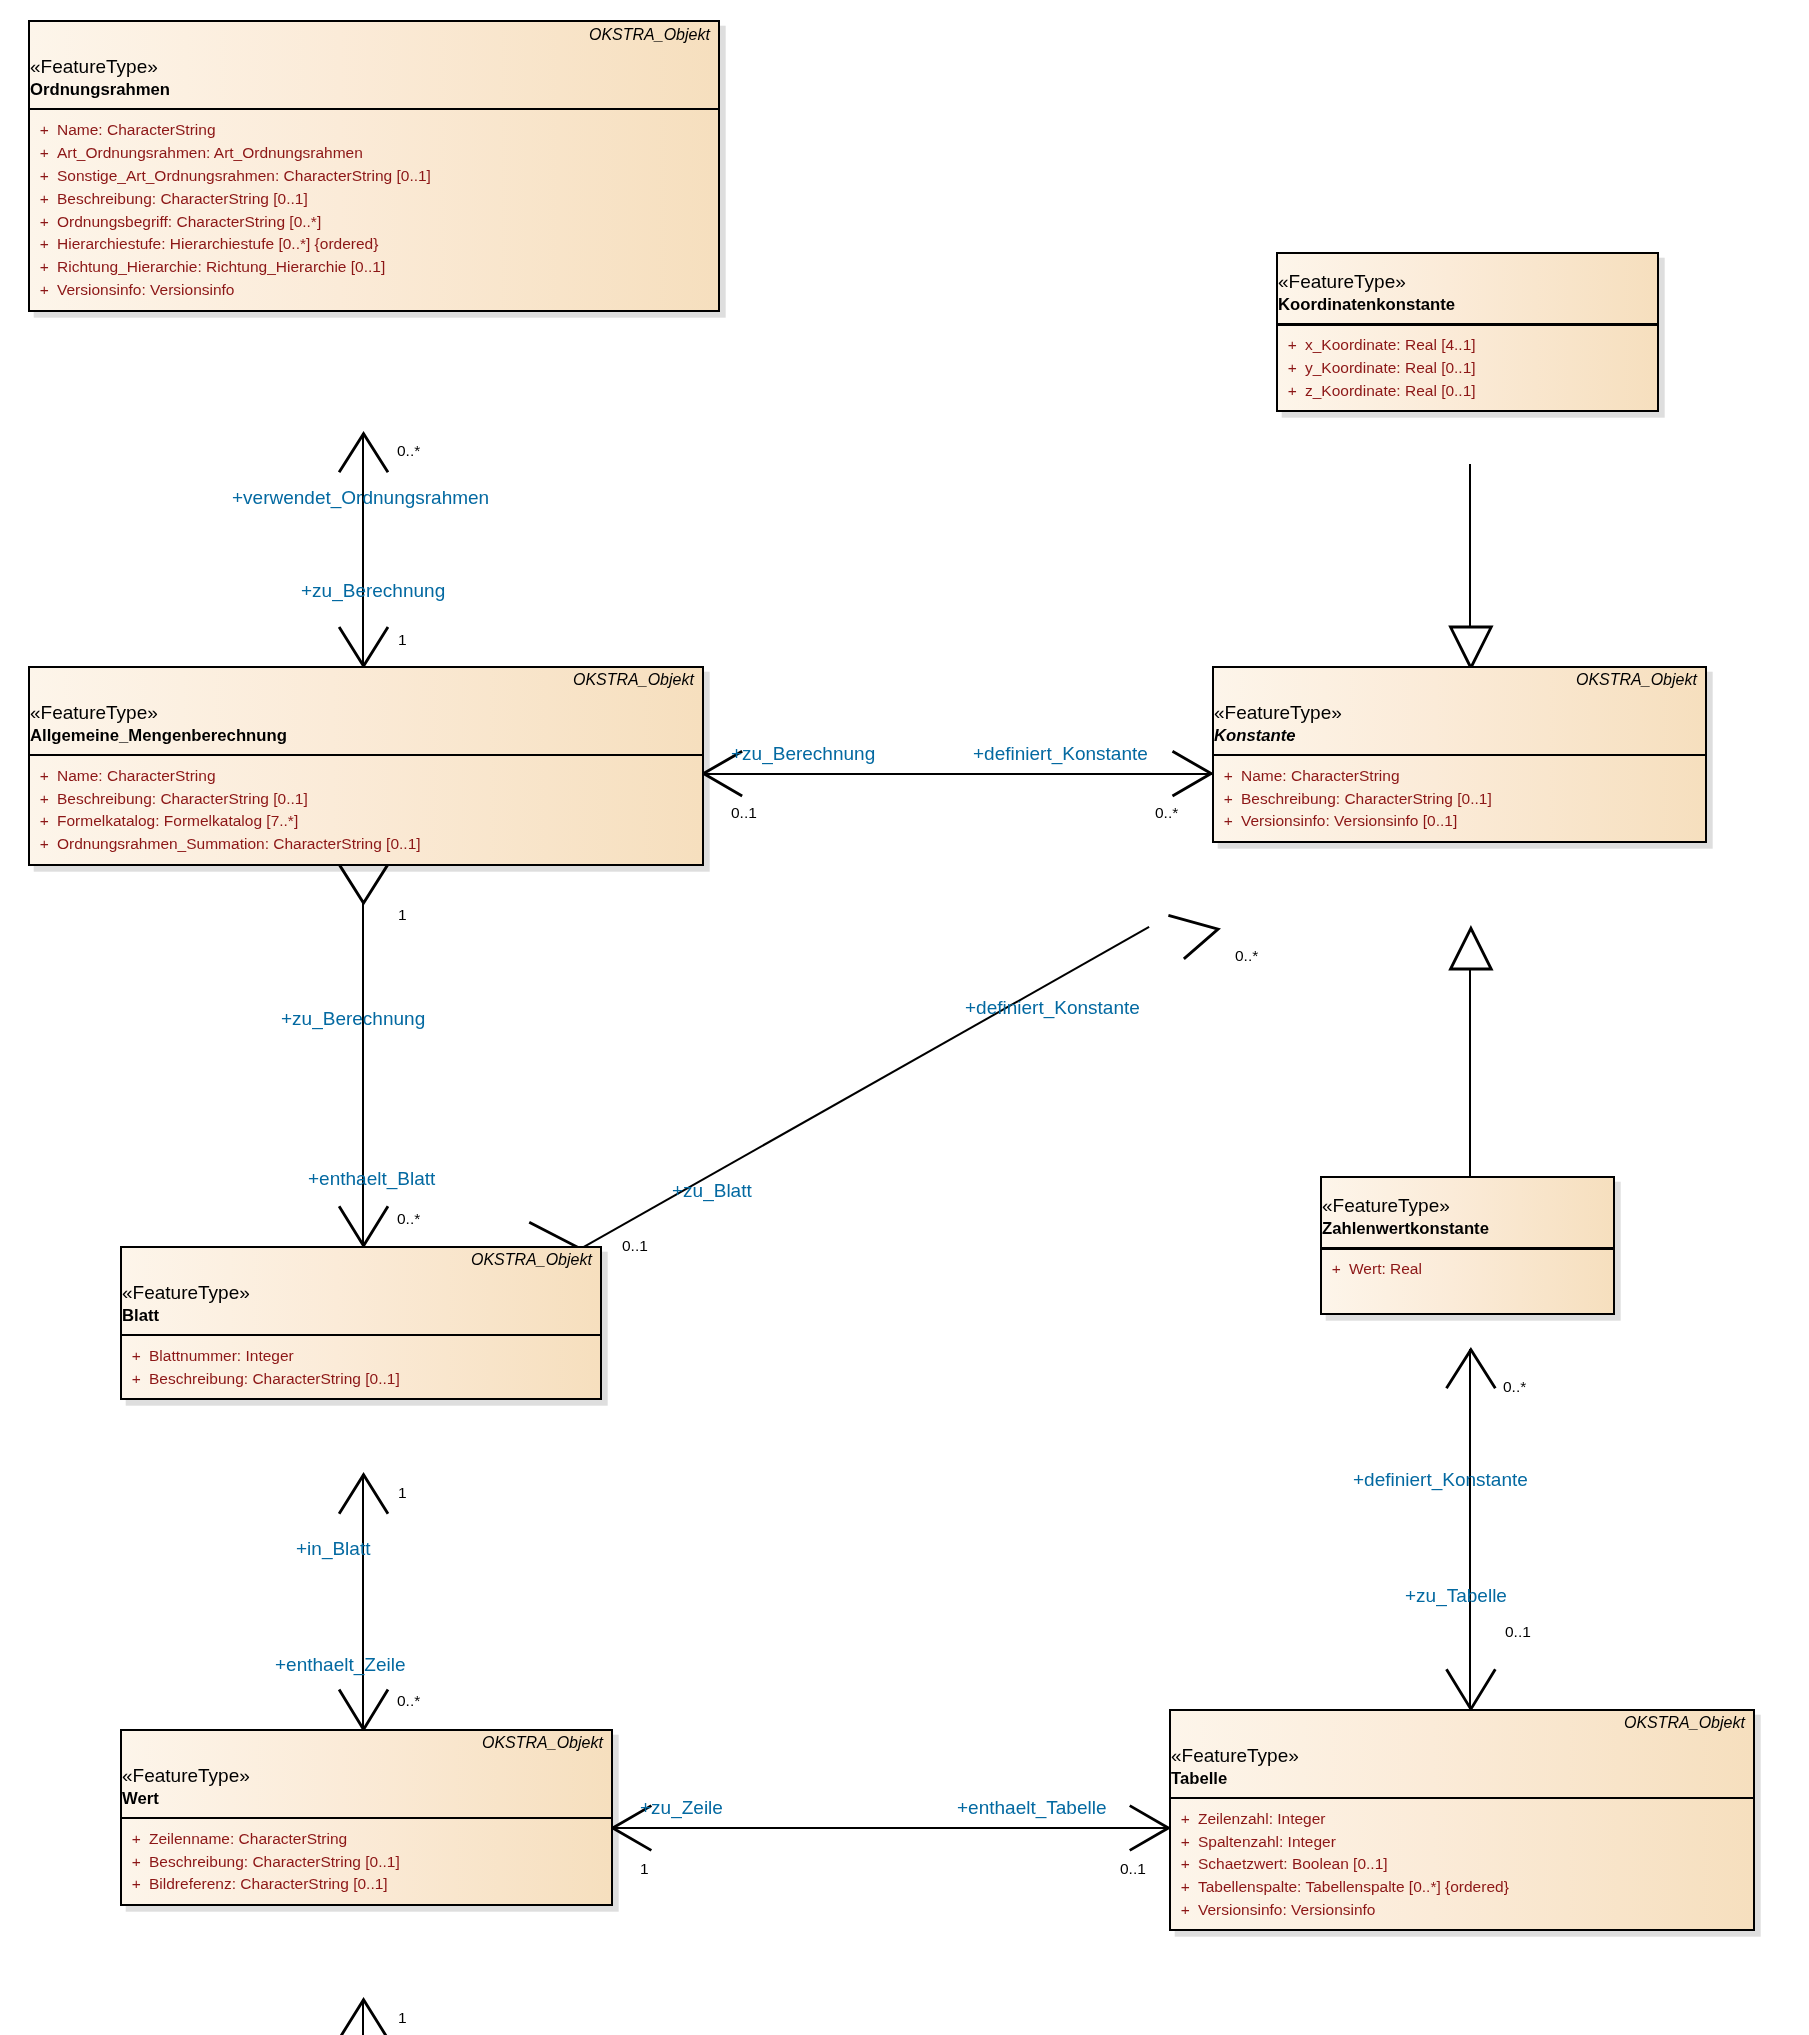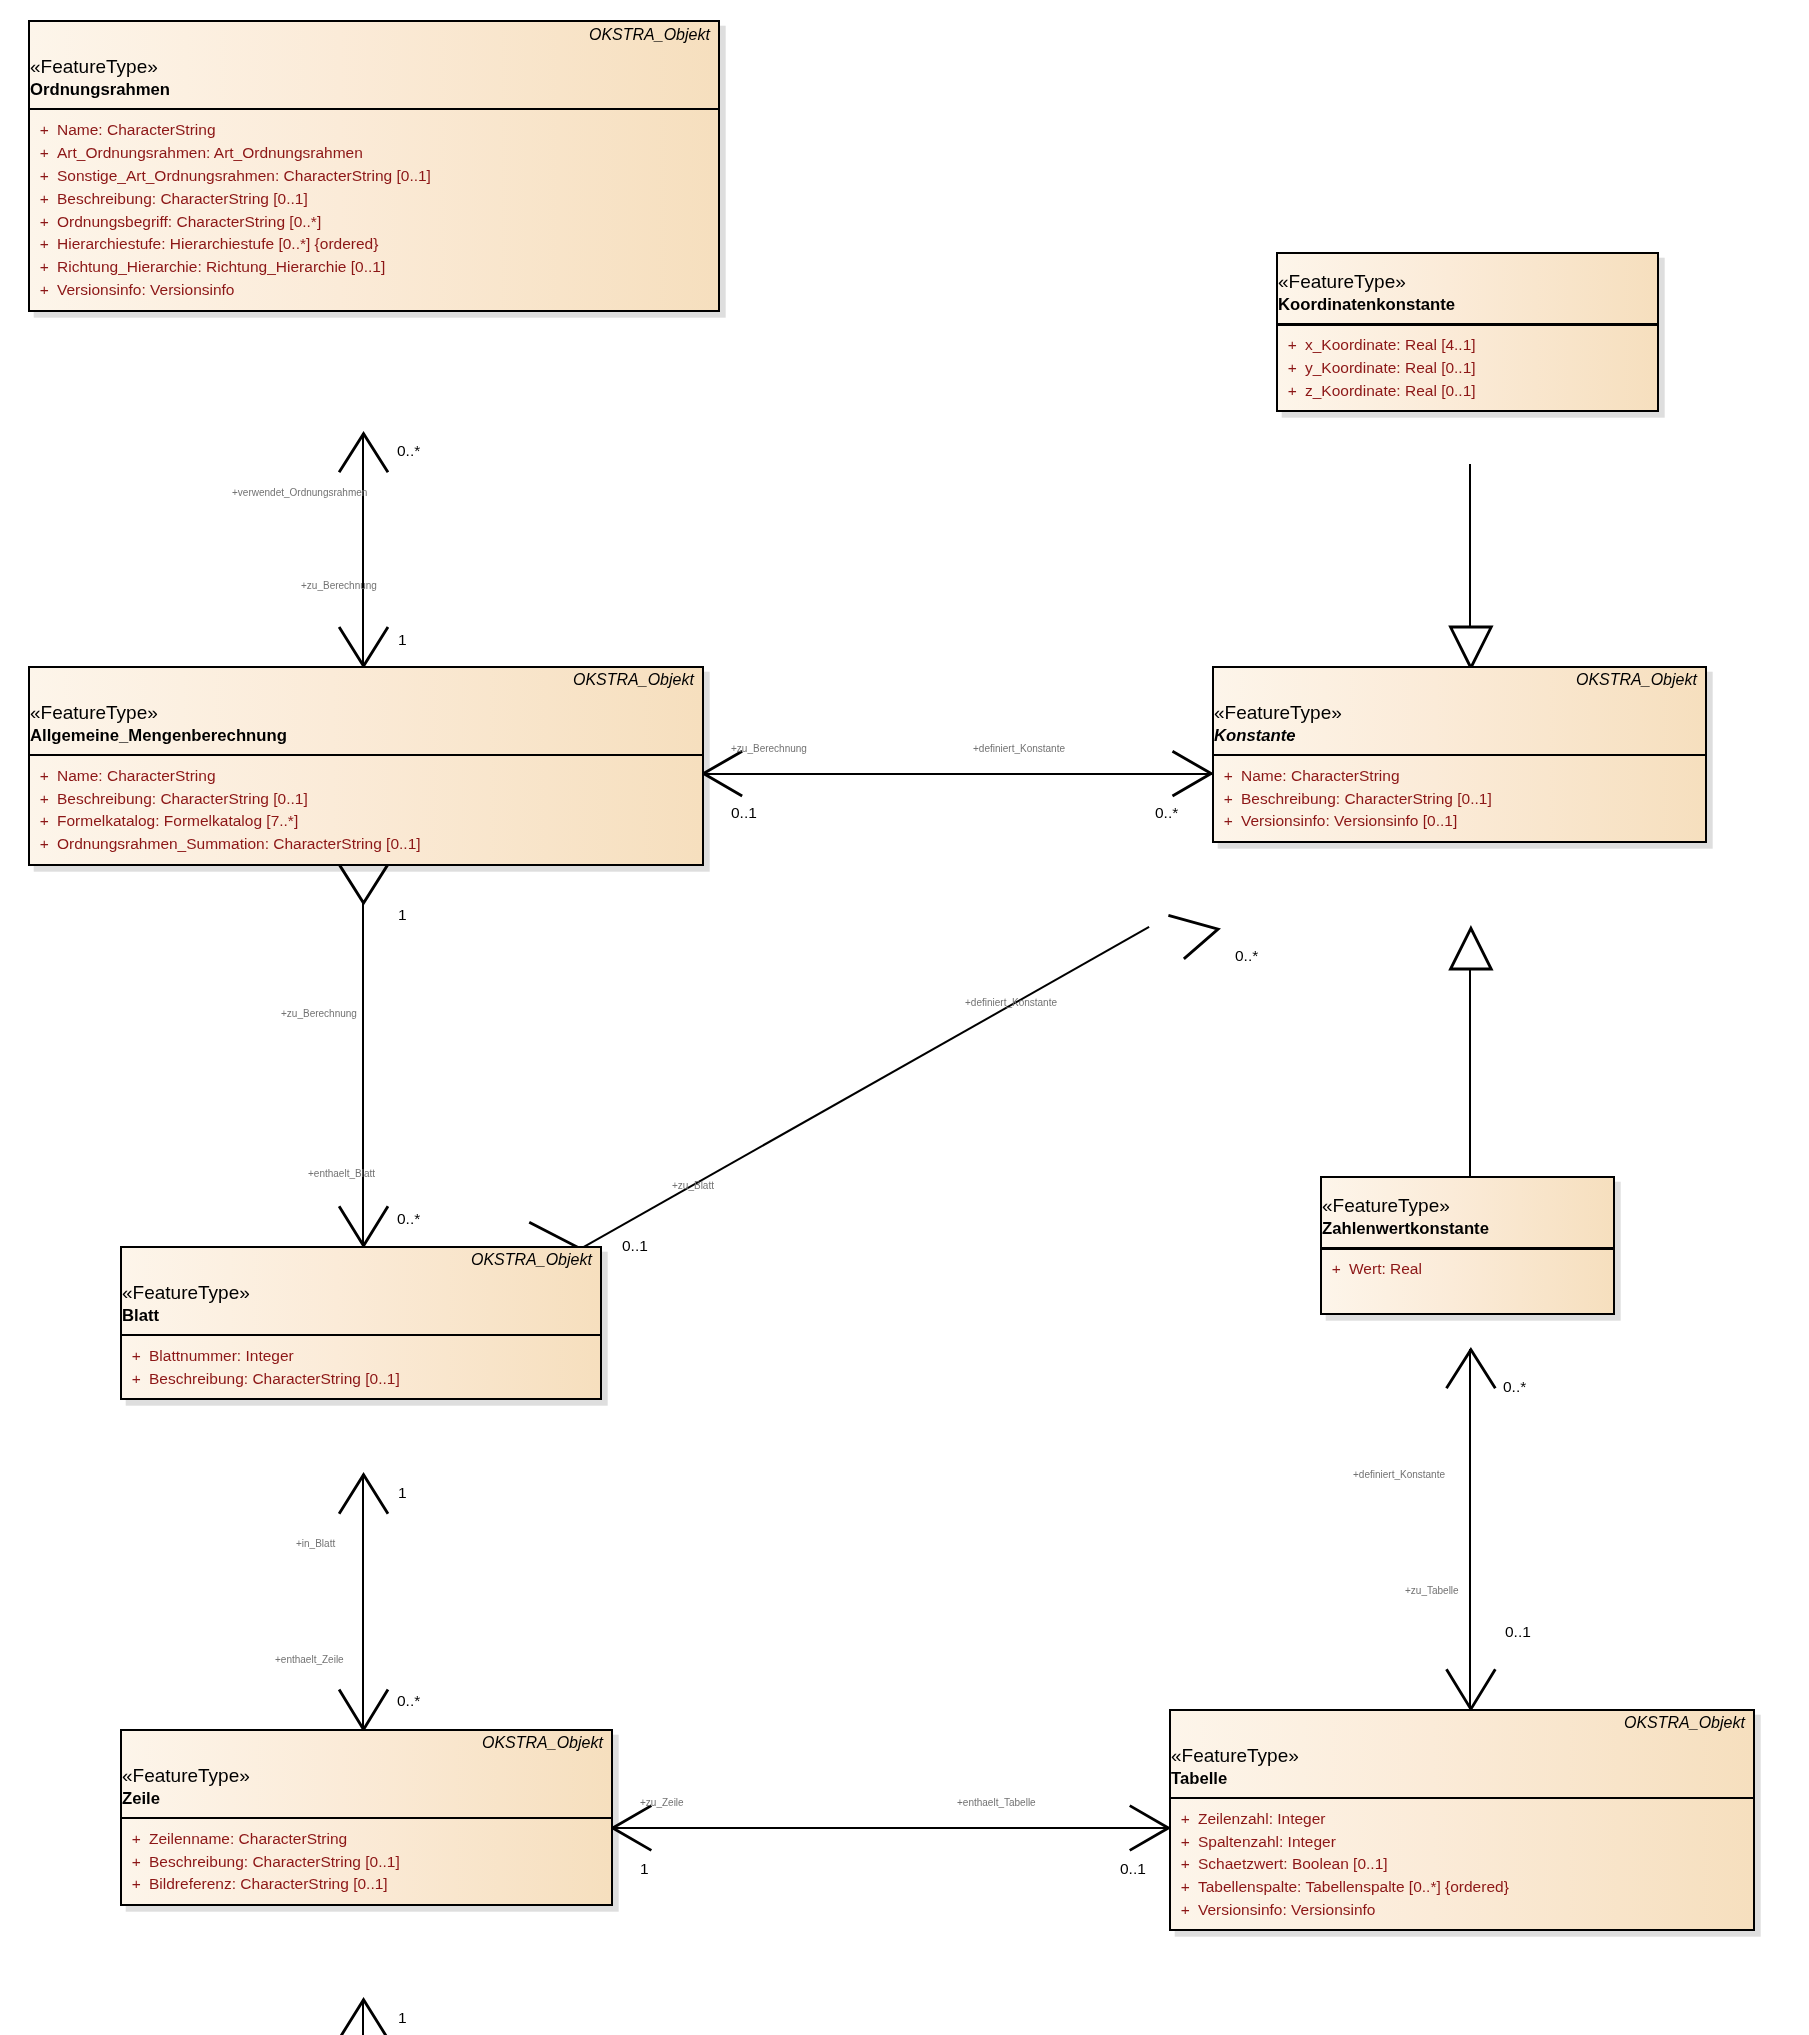--- a/index.html
+++ b/index.html
@@ -86,22 +86,22 @@
   .edge-v { width: 2px; }
   .edge-h { height: 2px; }
   .edge-diag {
     position: absolute;
     transform-origin: 0 50%;
     height: 2.4px;
     background: #000000;
   }
   .lbl {
     position: absolute;
-    font-size: 10px;
-    color: #737373;
+    font-size: 19px;
+    color: #0369a1;
     white-space: nowrap;
     line-height: 1;
   }
   .mult {
     position: absolute;
     font-size: 15.5px;
     color: #000000;
     white-space: nowrap;
     line-height: 1;
   }
@@ -292,21 +292,21 @@
     <div class="uml-divider"></div>
     <div class="uml-attrs" style="padding-bottom:32px;">
       <span class="uml-attr"><span class="vis">+</span><span>Wert: Real</span></span>
     </div>
   </div>
 
   <div class="uml-class" style="left:120px;top:1729px;width:493px;">
     <div class="uml-header">
       <span class="uml-meta">OKSTRA_Objekt</span>
       <div class="uml-stereotype" style="margin-top:28.5px;">«FeatureType»</div>
-      <div class="uml-name">Zeile</div>
+      <div class="uml-name">Wert</div>
     </div>
     <div class="uml-divider"></div>
     <div class="uml-attrs">
       <span class="uml-attr"><span class="vis">+</span><span>Zeilenname: CharacterString</span></span>
       <span class="uml-attr"><span class="vis">+</span><span>Beschreibung: CharacterString [0..1]</span></span>
       <span class="uml-attr"><span class="vis">+</span><span>Bildreferenz: CharacterString [0..1]</span></span>
     </div>
   </div>
 
   <div class="uml-class" style="left:1169px;top:1709px;width:586px;">

